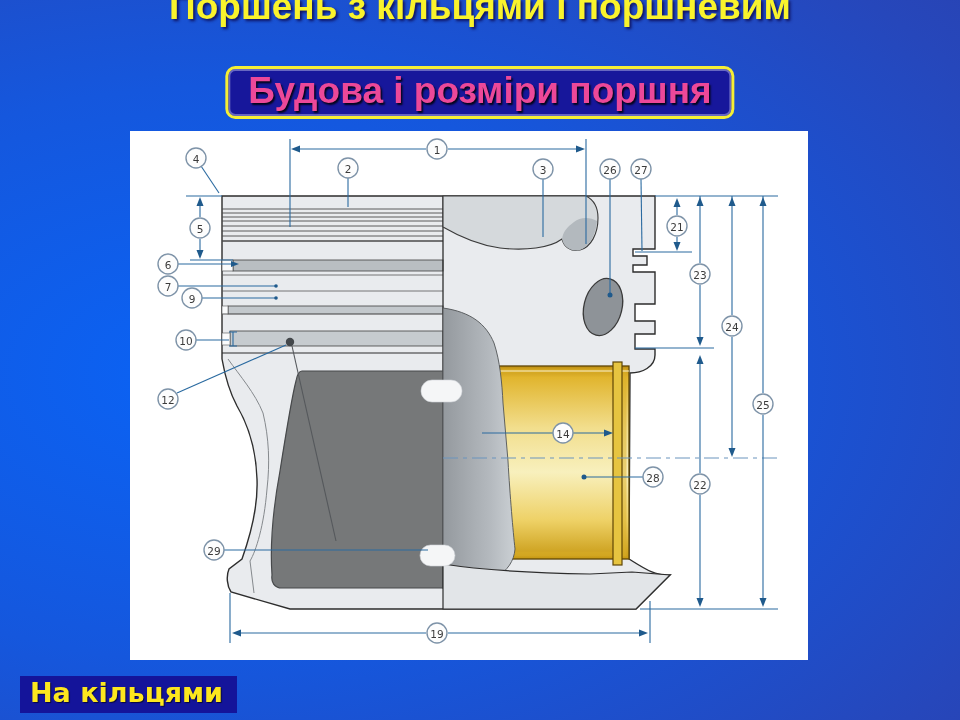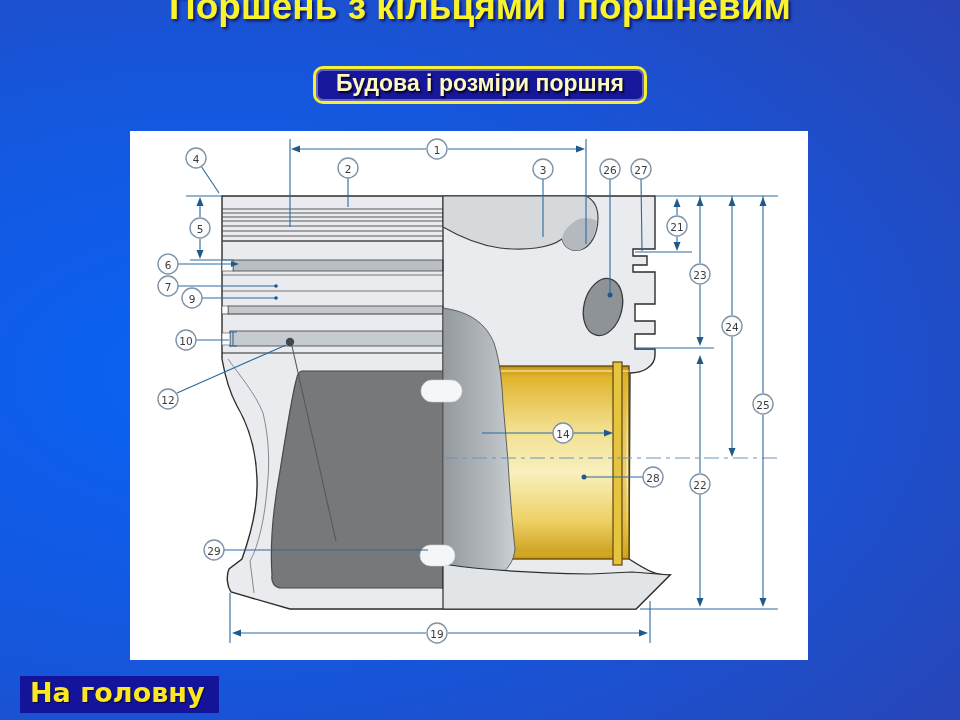--- a/index.html
+++ b/index.html
@@ -14,21 +14,21 @@
     text-shadow:2px 2px 3px rgba(15,15,90,.95);
   }
   .title span{display:block;}
   .subbox{
     position:absolute;top:66px;left:50%;transform:translateX(-50%);
     background:#17179b;border:3px solid #f5ef35;border-radius:10px;
     padding:1px 20px 4px 20px;box-shadow:inset 0 0 0 2px rgba(235,235,255,.38);
     white-space:nowrap;
   }
   .subbox .subtext{
-    font-size:23px;font-weight:bold;color:#fef9c3;
+    font-size:37px;font-weight:bold;color:#ec4899;
     text-shadow:1.5px 1.5px 2px rgba(0,0,0,.85);
     margin-top:12px;
   }
   .panel{
     position:absolute;left:130px;top:131px;width:678px;height:529px;background:#ffffff;
   }
   .home-btn{
     position:absolute;left:20px;top:676px;background:#14149a;
     color:#fde71e;font-family:"DejaVu Sans",sans-serif;font-size:27px;font-weight:bold;
     padding:1px 14px 5px 10px;cursor:pointer;text-shadow:1px 1px 1px rgba(0,0,0,.6);
@@ -236,15 +236,15 @@
           <circle cx="511" cy="38" r="10" class="co"></circle>
           <text x="511" y="38.5" class="cot">27</text>
           <circle cx="523" cy="346" r="10" class="co"></circle>
           <text x="523" y="346.5" class="cot">28</text>
           <circle cx="84" cy="419" r="10" class="co"></circle>
           <text x="84" y="419.5" class="cot">29</text>
         </g>
     </svg>
   </div>
 
-  <div class="home-btn">На головну</div>
+  <div class="home-btn">На кільцями</div>
 
 </div>
 
 </body></html>

